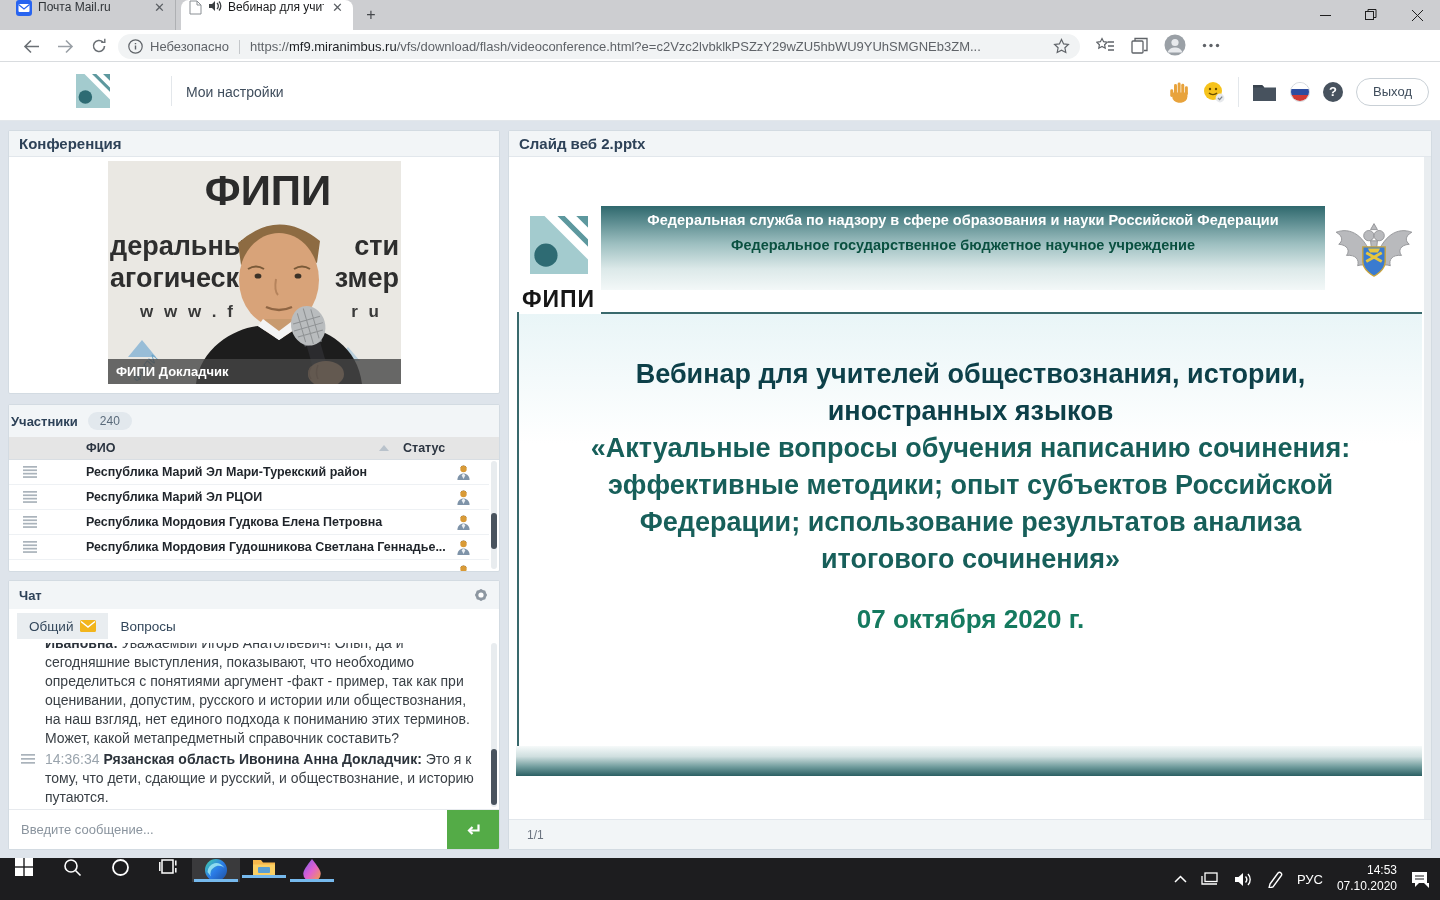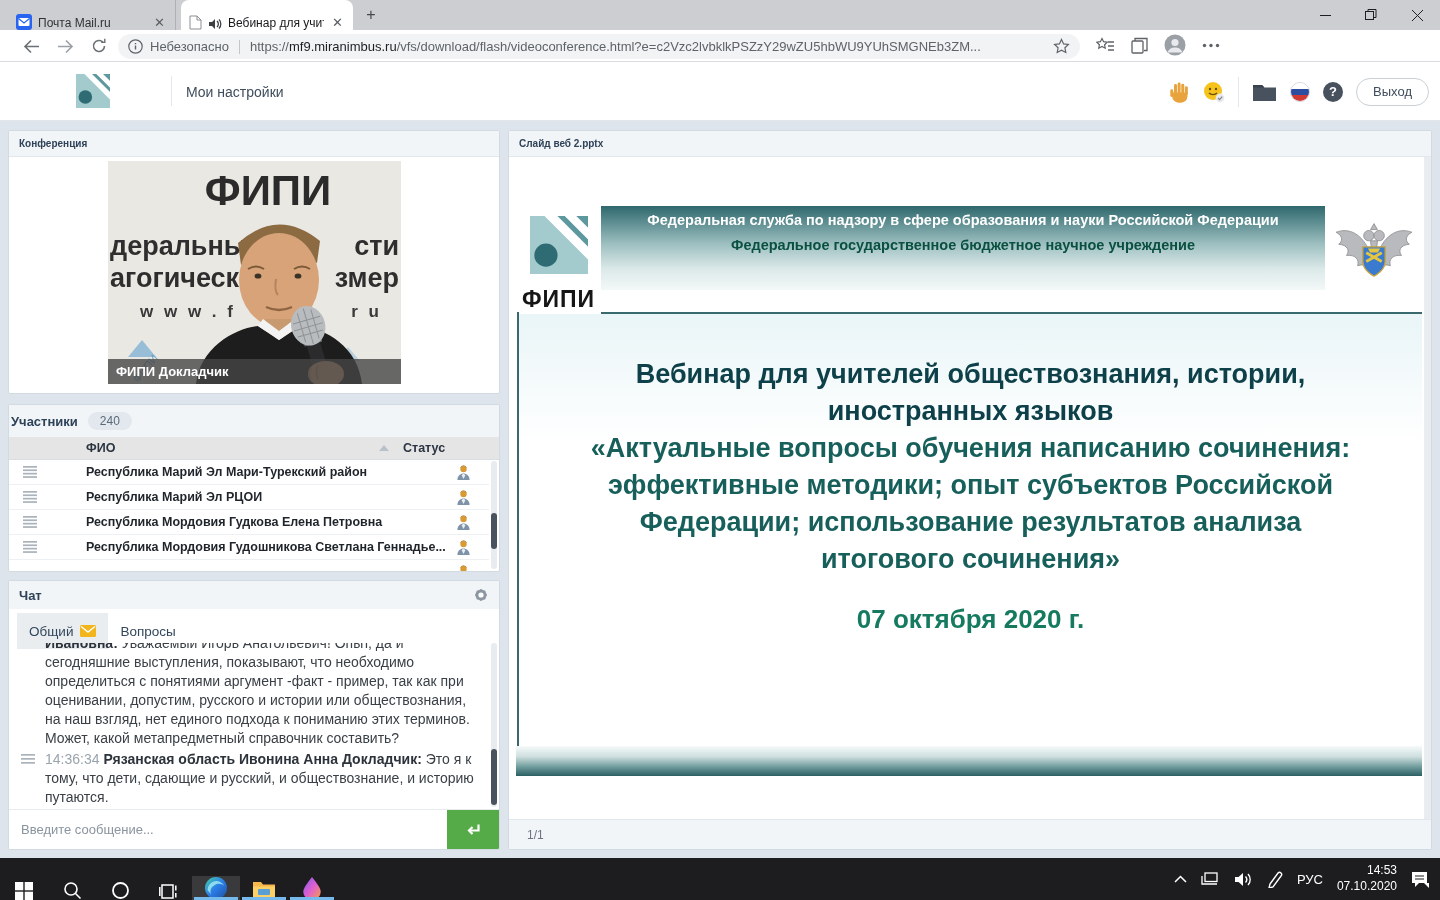--- a/index.html
+++ b/index.html
@@ -2,21 +2,21 @@
 <html><head>
 <meta charset="utf-8">
 <style>
   * { margin:0; padding:0; box-sizing:border-box; }
   html,body { width:1440px; height:900px; overflow:hidden; }
   body { font-family:"Liberation Sans", sans-serif; background:#dee4eb; position:relative; }
   #app { position:absolute; inset:0; }
 
   
   .tabbar { position:absolute; top:0; left:0; right:0; height:30px; background:#cdced1; }
-  .tab { position:absolute; top:0; height:30px; display:flex; align-items:flex-end; gap:6px; font-size:12px; color:#2f3337; padding:0 8px; }
+  .tab { position:absolute; top:0; height:30px; display:flex; align-items:flex-start; gap:6px; font-size:12px; color:#2f3337; padding:0 8px; }
   .tab.inactive { left:8px; width:168px; border-right:1px solid #aeb0b3; }
   .tab.active { left:181px; width:172px; background:#fff; border-radius:8px 8px 0 0; color:#17181a; }
   .tab .title { flex:1; white-space:nowrap; overflow:hidden; }
   .tab .x { font-size:13px; color:#5a5e63; padding:0 2px; }
   .newtab { position:absolute; left:360px; top:4px; width:22px; height:22px; text-align:center; line-height:22px; font-size:16px; color:#45484c; }
   .wincontrols { position:absolute; right:0; top:0; height:30px; display:flex; }
   .wincontrols span { width:46px; height:30px; display:flex; align-items:center; justify-content:center; }
 
   .toolbar { position:absolute; top:30px; left:0; right:0; height:32px; background:#fff; border-bottom:1px solid #d9dcdf; }
   .navbtn { position:absolute; top:4px; width:26px; height:24px; display:flex; align-items:center; justify-content:center; }
@@ -33,21 +33,21 @@
   .hdr-settings { position:absolute; left:186px; top:0; height:59px; display:flex; align-items:center; font-size:14px; color:#3f4d5c; }
   .hdr-right { position:absolute; right:11px; top:0; height:59px; display:flex; align-items:center; gap:13px; }
   .exitbtn { height:28px; padding:0 16px; border:1px solid #c9d0d6; border-radius:14px; font-size:13px; color:#3f4d5c; display:flex; align-items:center; background:#fff; }
   .circleflag { width:20px; height:20px; border-radius:50%; overflow:hidden; border:1px solid #d5d9dd; }
   .circleflag div { height:33.4%; }
   .qmark { width:20px; height:20px; border-radius:50%; background:#47525e; color:#fff; font-size:13px; font-weight:bold; text-align:center; line-height:20px; }
 
   
   .main { position:absolute; top:121px; left:0; right:0; height:737px; background:#dee4eb; }
   .panel { position:absolute; background:#fff; border:1px solid #d3dbe2; border-radius:2px; overflow:hidden; }
-  .phead { height:26px; background:#f2f5f7; border-bottom:1px solid #e2e7ec; display:flex; align-items:center; padding:0 10px; font-size:10px; font-weight:bold; color:#2e4258; }
+  .phead { height:26px; background:#f2f5f7; border-bottom:1px solid #e2e7ec; display:flex; align-items:center; padding:0 10px; font-size:15px; font-weight:bold; color:#2e4258; }
 
   
   #conf { left:8px; top:9px; width:492px; height:264px; }
   .video { position:absolute; left:99px; top:30px; width:293px; height:223px; overflow:hidden; background:#e9e7e2; }
   .vcap { position:absolute; left:0; right:0; bottom:0; height:25px; background:rgba(70,70,70,.8); color:#fff; font-size:13px; font-weight:bold; display:flex; align-items:center; padding-left:8px;margin-top:8px; }
 
   
   #parts { left:8px; top:283px; width:492px; height:168px; }
   .phead2 { height:32px; background:#f2f5f7; display:flex; align-items:center; padding:0 2px; gap:10px; }
   .ptitle { font-size:13px; font-weight:bold; color:#2e4258; }
@@ -62,21 +62,21 @@
   .prow .nm { margin-left:77px; font-size:12.5px; font-weight:bold; color:#1f242a; white-space:nowrap; }
   .prow .pico { position:absolute; right:18px; top:4px; }
   .vscroll { position:absolute; right:2px; width:6px; background:#e8ecef; border-radius:3px; }
   .vthumb { position:absolute; left:0; width:6px; background:#49535e; border-radius:3px; }
 
   
   #chat { left:8px; top:459px; width:492px; height:270px; }
   .chead { height:28px; background:#f2f5f7; display:flex; align-items:center; justify-content:space-between; padding:0 10px; }
   .ctitle { font-size:13px; font-weight:bold; color:#2e4258; }
   .ctabs { position:absolute; left:8px; top:32px; display:flex; }
-  .ctab { height:36px; display:flex; align-items:center; gap:7px; padding:0 12px; font-size:13.5px; color:#33475b; }
+  .ctab { height:26px; display:flex; align-items:center; gap:7px; padding:0 12px; font-size:13.5px; color:#33475b; }
   .ctab.gray { background:#e9edf0; }
   .ctab.white { background:#fff; }
   .cmsgs { position:absolute; left:0; right:22px; top:62px; height:168px; overflow:hidden; padding-left:36px; font-size:14px; line-height:19px; color:#3a4046; }
   .cmsgs p.m1 { margin-top:-9px; }
   .cmsgs .b { font-weight:bold; color:#2c333b; }
   .cmsgs .time { color:#9aa4ad; }
   .msg2 { position:relative; margin-top:2px; }
   .msg2 .drag { position:absolute; left:-24px; top:4px; }
   .cinput { position:absolute; left:0; right:0; bottom:0; height:40px; border-top:1px solid #e7eaee; background:#fff; }
   .cinput input { position:absolute; left:12px; top:0; height:100%; width:380px; border:none; outline:none; font-size:13px; color:#3a4046; font-family:"Liberation Sans",sans-serif; }
@@ -100,21 +100,21 @@
   .vline { position:absolute; left:1px; top:106px; bottom:30px; width:2px; background:#39696c; }
   .titlearea { position:absolute; left:3px; right:0; top:108px; bottom:30px; background:linear-gradient(180deg,#e9f5f7 0%,#ffffff 30%); text-align:center; }
   .stitle { margin-top:42px; }
   .stl { font-size:27px; font-weight:bold; line-height:37px; }
   .stl.dark { color:#0d4049; }
   .stl.teal { color:#175f5a; }
   .sdate { margin-top:26px; font-size:26px; font-weight:bold; color:#157a5f; }
   .bstrip { position:absolute; left:0; right:0; bottom:0; height:30px; background:linear-gradient(180deg,#f6fafa 0%,#cfdfdf 35%,#6f9b9c 70%,#2b5f63 100%); }
 
   
-  .taskbar { position:absolute; left:0; right:0; bottom:0; height:42px; background:#1d1d1f; display:flex; align-items:flex-end; }
+  .taskbar { position:absolute; left:0; right:0; bottom:0; height:42px; background:#1d1d1f; display:flex; align-items:flex-start; }
   .tbtn { width:48px; display:flex; align-items:center; justify-content:center; position:relative; }
   .tbtn.active { background:#3a3a3c; }
   .tbtn .uline { position:absolute; bottom:0; left:2px; right:2px; height:3px; background:#76b9ed; }
   .tray { position:absolute; right:0; top:0; height:42px; display:flex; align-items:center; gap:14px; padding-right:10px; color:#fff; }
   .clock { font-size:12px; text-align:right; line-height:1.3; }
   .lang { font-size:13px; }
 </style>
 </head>
 <body>
 

